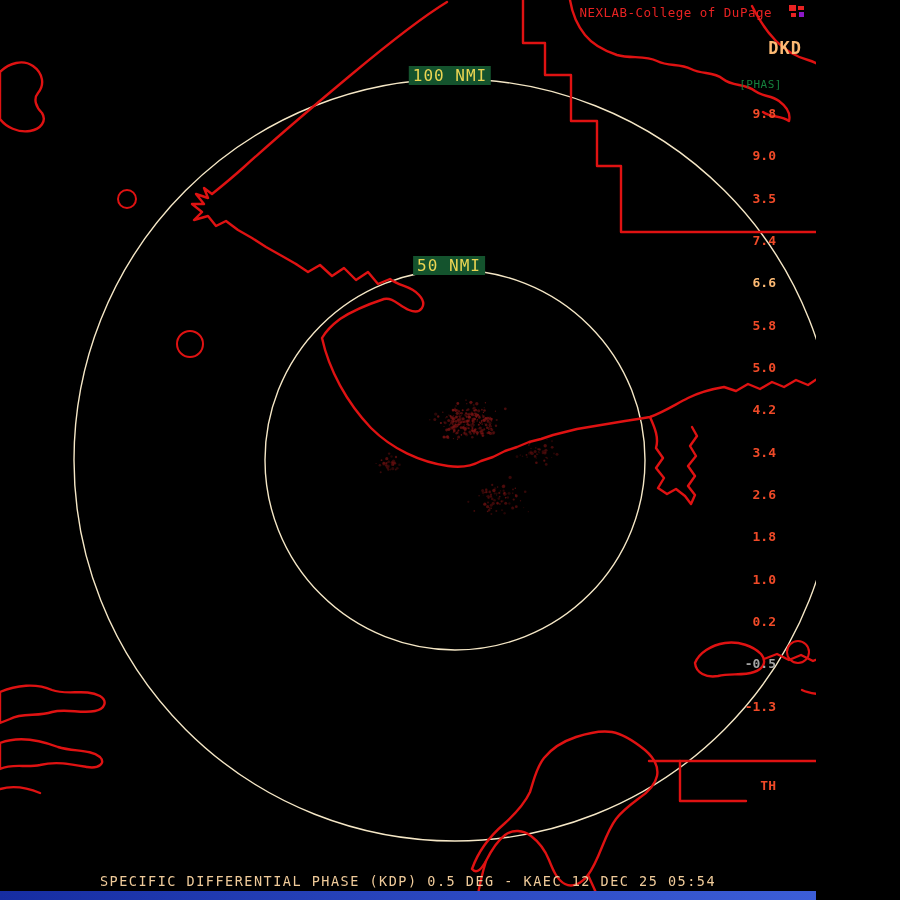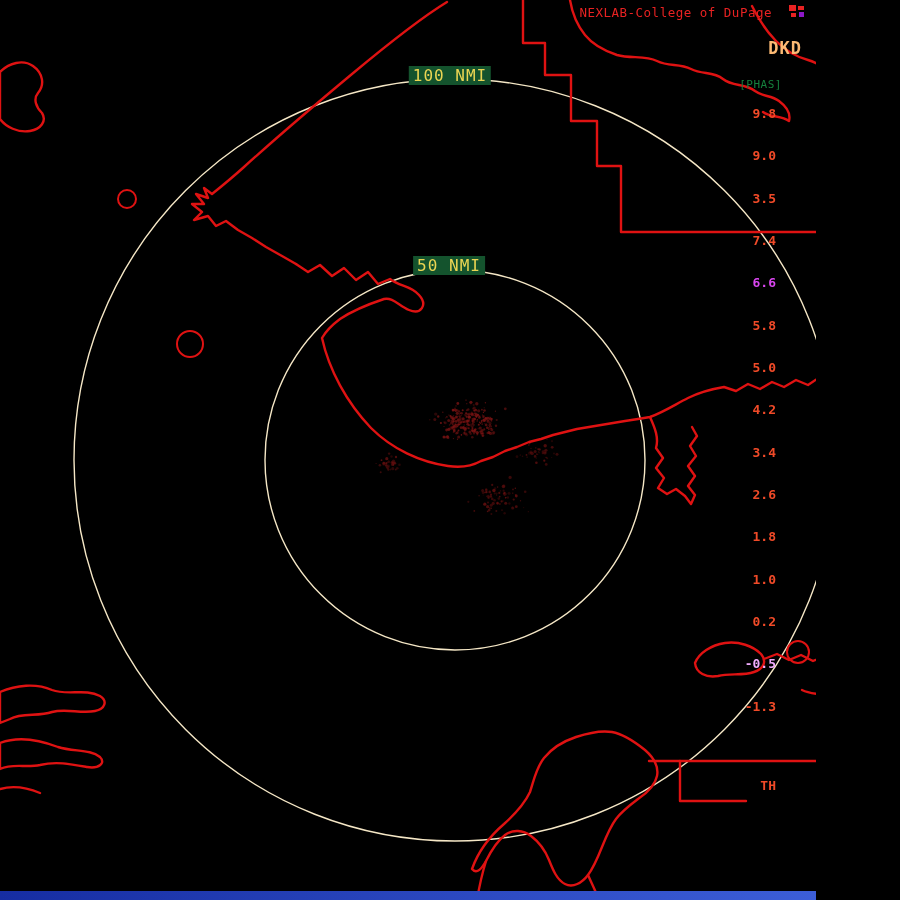--- a/index.html
+++ b/index.html
@@ -490,33 +490,34 @@
       <div class="band" style="height: 42px; background: rgb(64, 16, 26);"></div>
       <div class="band" style="height: 26px; background: rgb(51, 51, 51);"></div>
       <div class="band" style="height: 22px; background: rgb(77, 77, 77);"></div>
       <div class="band" style="height: 20px; background: rgb(112, 112, 112);"></div>
     </div>
   <div>
       <div class="tick" style="top: 107px; color: rgb(240, 74, 40);">9.8</div>
       <div class="tick" style="top: 149px; color: rgb(240, 74, 40);">9.0</div>
       <div class="tick" style="top: 192px; color: rgb(240, 74, 40);">3.5</div>
       <div class="tick" style="top: 234px; color: rgb(240, 74, 40);">7.4</div>
-      <div class="tick" style="top: 276px; color: #d946ef;">6.6</div>
+      <div class="tick" style="top: 276px; color: #fdba74;">6.6</div>
       <div class="tick" style="top: 319px; color: rgb(240, 74, 40);">5.8</div>
       <div class="tick" style="top: 361px; color: rgb(240, 74, 40);">5.0</div>
       <div class="tick" style="top: 403px; color: rgb(240, 74, 40);">4.2</div>
       <div class="tick" style="top: 446px; color: rgb(240, 74, 40);">3.4</div>
       <div class="tick" style="top: 488px; color: rgb(240, 74, 40);">2.6</div>
       <div class="tick" style="top: 530px; color: rgb(240, 74, 40);">1.8</div>
       <div class="tick" style="top: 573px; color: rgb(240, 74, 40);">1.0</div>
       <div class="tick" style="top: 615px; color: rgb(240, 74, 40);">0.2</div>
-      <div class="tick" style="top: 657px; color: #f0abfc;">-0.5</div>
+      <div class="tick" style="top: 657px; color: #a3a3a3;">-0.5</div>
       <div class="tick" style="top: 700px; color: rgb(240, 74, 40); margin-left: 20px;">-1.3</div>
       <div class="tick" style="top: 779px; color: rgb(240, 74, 40);">TH</div>
     </div>
   <div>
       <div class="ring-label" style="left: 450px; top: 66px; color: rgb(234, 213, 83);">100 NMI</div>
       <div class="ring-label" style="left: 449px; top: 256px; color: rgb(234, 213, 83);">50 NMI</div>
     </div>
 
+  <div class="caption">SPECIFIC DIFFERENTIAL PHASE (KDP) 0.5 DEG - KAEC 12 DEC 25 05:54</div>
   <div class="bottom-bar"></div>
 
 </div>
 
 </body></html>

